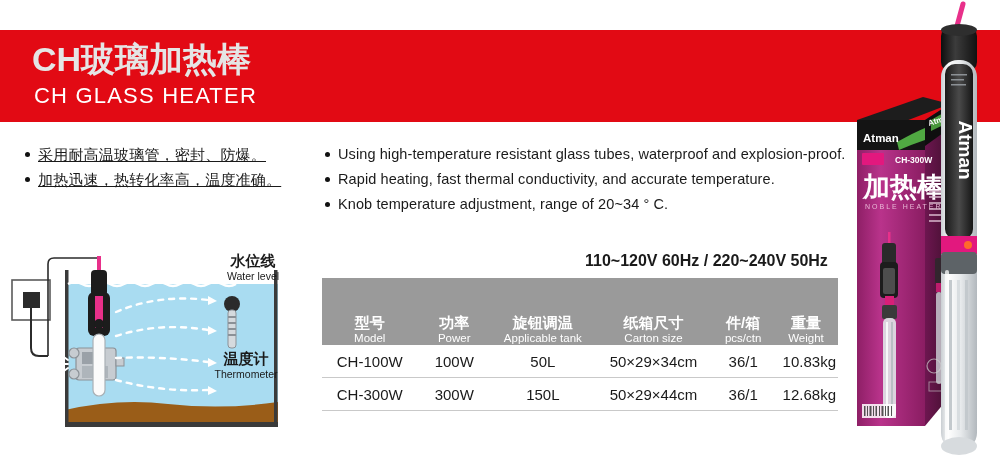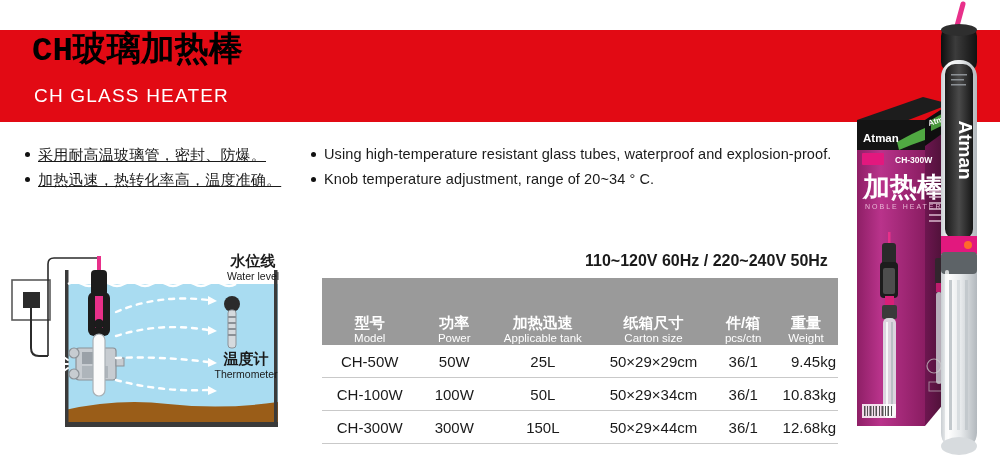--- a/index.html
+++ b/index.html
@@ -22,54 +22,53 @@
     left: 0;
     top: 30px;
     width: 1000px;
     height: 92px;
     background: #e20a14;
     z-index: 2;
   }
   .banner-title {
     position: absolute;
     left: 32px;
-    top: 0;
+    top: 8px;
     font-size: 34px;
     font-weight: bold;
-    color: #000000;
+    color: #e5e5e5;
     letter-spacing: 0px;
     line-height: 42px;
     white-space: nowrap;
-    font-family: Liberation Mono, monospace;
   }
   .banner-subtitle {
     position: absolute;
     left: 34px;
     top: 54px;
-    font-size: 19px;
+    font-size: 22px;
     color: #ffffff;
     letter-spacing: 1.2px;
     line-height: 24px;
     white-space: nowrap;
   }
 
   
   .features {
     position: absolute;
     top: 142px;
     left: 0;
     width: 860px;
     z-index: 3;
   }
   .feat-col {
     position: absolute;
     top: 0;
   }
   .feat-col-cn { left: 24px; width: 300px; text-decoration: underline; }
-  .feat-col-en { left: 310px; width: 540px; }
+  .feat-col-en { left: 324px; width: 540px; }
 
   .feat-item {
     position: relative;
     padding-left: 14px;
     line-height: 25px;
     white-space: nowrap;
   }
   .feat-item::before {
     content: "";
     position: absolute;
@@ -171,64 +170,57 @@
   <div class="banner-subtitle">CH GLASS HEATER</div>
 </div>
 
 <div class="features">
   <div class="feat-col feat-col-cn">
     <div class="feat-item">采用耐高温玻璃管，密封、防爆。</div>
     <div class="feat-item">加热迅速，热转化率高，温度准确。</div>
   </div>
   <div class="feat-col feat-col-en">
     <div class="feat-item">Using high-temperature resistant glass tubes, waterproof and explosion-proof.</div>
+    <div class="feat-item">Rapid heating, fast thermal conductivity, and accurate temperature.</div>
     <div class="feat-item">Knob temperature adjustment, range of 20~34 ° C.</div>
   </div>
 </div>
 
 <div class="voltage">110~120V 60Hz / 220~240V 50Hz</div>
 
 <table class="spec-table">
   <thead>
     <tr>
       <th class="col-model">
         <span class="th-cn">型号</span>
         <span class="th-en">Model</span>
       </th>
       <th class="col-power">
         <span class="th-cn">功率</span>
         <span class="th-en">Power</span>
       </th>
       <th class="col-tank">
-        <span class="th-cn">加热迅速</span>
+        <span class="th-cn">旋钮调温</span>
         <span class="th-en">Applicable tank</span>
       </th>
       <th class="col-carton">
         <span class="th-cn">纸箱尺寸</span>
         <span class="th-en">Carton size</span>
       </th>
       <th class="col-pcs">
         <span class="th-cn">件/箱</span>
         <span class="th-en">pcs/ctn</span>
       </th>
       <th class="col-weight">
         <span class="th-cn">重量</span>
         <span class="th-en">Weight</span>
       </th>
     </tr>
   </thead>
   <tbody>
-    <tr>
-      <td class="col-model">CH-50W</td>
-      <td class="col-power">50W</td>
-      <td class="col-tank">25L</td>
-      <td class="col-carton">50×29×29cm</td>
-      <td class="col-pcs">36/1</td>
-      <td class="col-weight">9.45kg</td>
-    </tr>
     <tr>
       <td class="col-model">CH-100W</td>
       <td class="col-power">100W</td>
       <td class="col-tank">50L</td>
       <td class="col-carton">50×29×34cm</td>
       <td class="col-pcs">36/1</td>
       <td class="col-weight">10.83kg</td>
     </tr>
     <tr>
       <td class="col-model">CH-300W</td>

